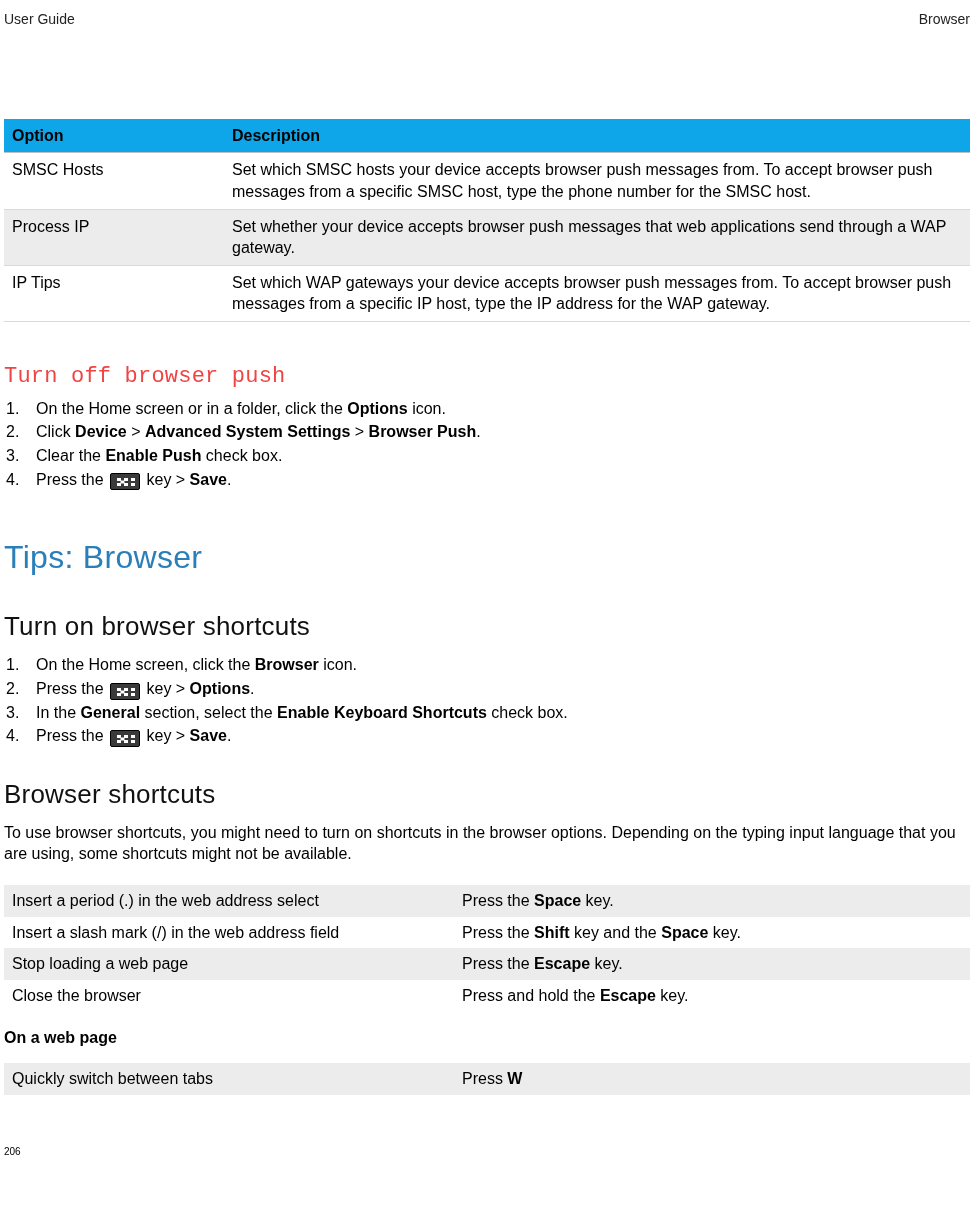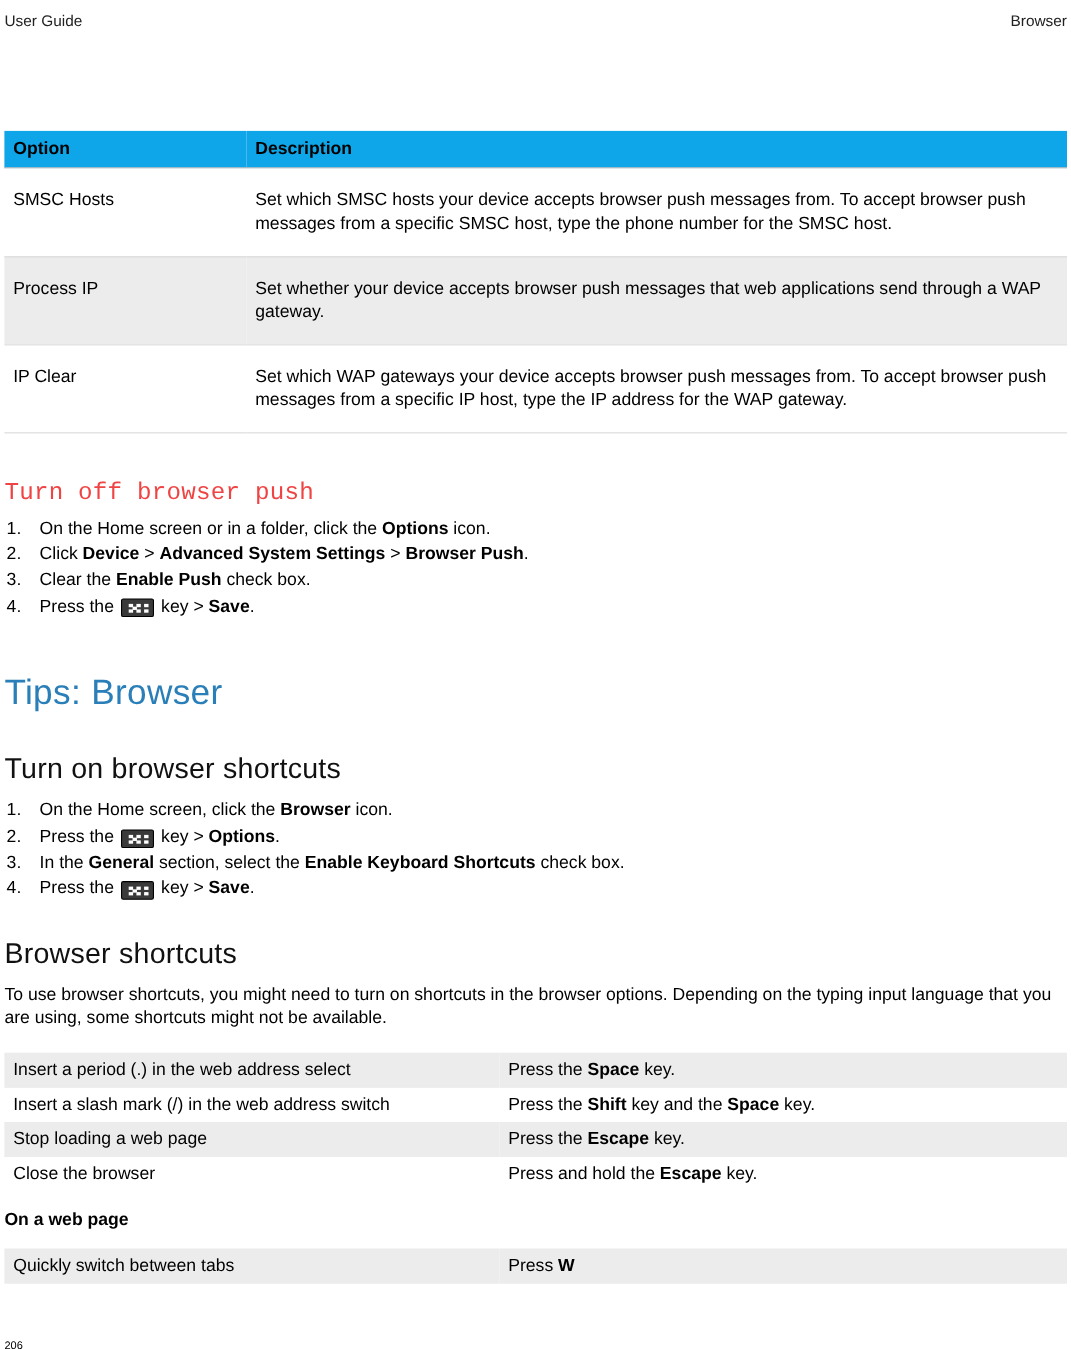--- a/index.html
+++ b/index.html
@@ -26,21 +26,21 @@
     margin-bottom: 40px;
   }
   table.main th {
     text-align: left;
     font-weight: 700;
     background: #0ea5e9;
     padding: 6px 8px;
     border-bottom: 1px solid #bfbfbf;
   }
   table.main td {
-    padding: 18px 8px;
+    padding: 6px 8px;
     vertical-align: top;
     border-bottom: 1px solid #d9d9d9;
   }
   table.main tr.odd td { background: #fff; }
   table.main tr.even td { background: #ececec; }
   table.main .col-opt { width: 220px; }
   h2, h3, h4 { font-weight: 400; margin: 0; }
   .h-sub { font-family: Liberation Mono, monospace; font-size: 22px; color: #ef4444; margin-top: 18px; margin-bottom: 6px; letter-spacing: 0.2px; }
   .h-big { font-family: Liberation Sans, sans-serif; font-size: 32px; color: #2a7fb8; margin-top: 46px; margin-bottom: 26px; letter-spacing: 0.3px; font-weight: 400; }
   .h-sec { font-family: "Segoe UI", "Trebuchet MS", sans-serif; font-size: 26px; color: #111; margin-top: 30px; margin-bottom: 10px; letter-spacing: 0.2px; }
@@ -100,21 +100,21 @@
   </tr>
   <tr class="odd">
     <td>SMSC Hosts</td>
     <td>Set which SMSC hosts your device accepts browser push messages from. To accept browser push messages from a specific SMSC host, type the phone number for the SMSC host.</td>
   </tr>
   <tr class="even">
     <td>Process IP</td>
     <td>Set whether your device accepts browser push messages that web applications send through a WAP gateway.</td>
   </tr>
   <tr class="odd">
-    <td>IP Clear</td>
+    <td>IP Tips</td>
     <td>Set which WAP gateways your device accepts browser push messages from. To accept browser push messages from a specific IP host, type the IP address for the WAP gateway.</td>
   </tr>
 </tbody>
   </table>
 
 <h3 class="h-sub">Turn off browser push</h3>
 <ol class="steps">
   <li><span>On the Home screen or in a folder, click the </span><b>Options</b><span> icon.</span></li>
   <li><span>Click </span><b>Device</b><span> &gt; </span><b>Advanced System Settings</b><span> &gt; </span><b>Browser Push</b><span>.</span></li>
   <li><span>Clear the </span><b>Enable Push</b><span> check box.</span></li>
@@ -134,21 +134,21 @@
 <h3 class="h-sec">Browser shortcuts</h3>
 <p class="bodytext">To use browser shortcuts, you might need to turn on shortcuts in the browser options. Depending on the typing input language that you are using, some shortcuts might not be available.</p>
 
 <table class="shortcuts">
   <tbody>
       <tr class="s-odd">
     <td class="sc-col1">Insert a period (.) in the web address select</td>
     <td><span>Press the </span><b>Space</b><span> key.</span></td>
   </tr>
   <tr class="s-even">
-    <td class="sc-col1">Insert a slash mark (/) in the web address switch</td>
+    <td class="sc-col1">Insert a slash mark (/) in the web address field</td>
     <td><span>Press the </span><b>Shift</b><span> key and the </span><b>Space</b><span> key.</span></td>
   </tr>
   <tr class="s-odd">
     <td class="sc-col1">Stop loading a web page</td>
     <td><span>Press the </span><b>Escape</b><span> key.</span></td>
   </tr>
   <tr class="s-even">
     <td class="sc-col1">Close the browser</td>
     <td><span>Press and hold the </span><b>Escape</b><span> key.</span></td>
   </tr>

